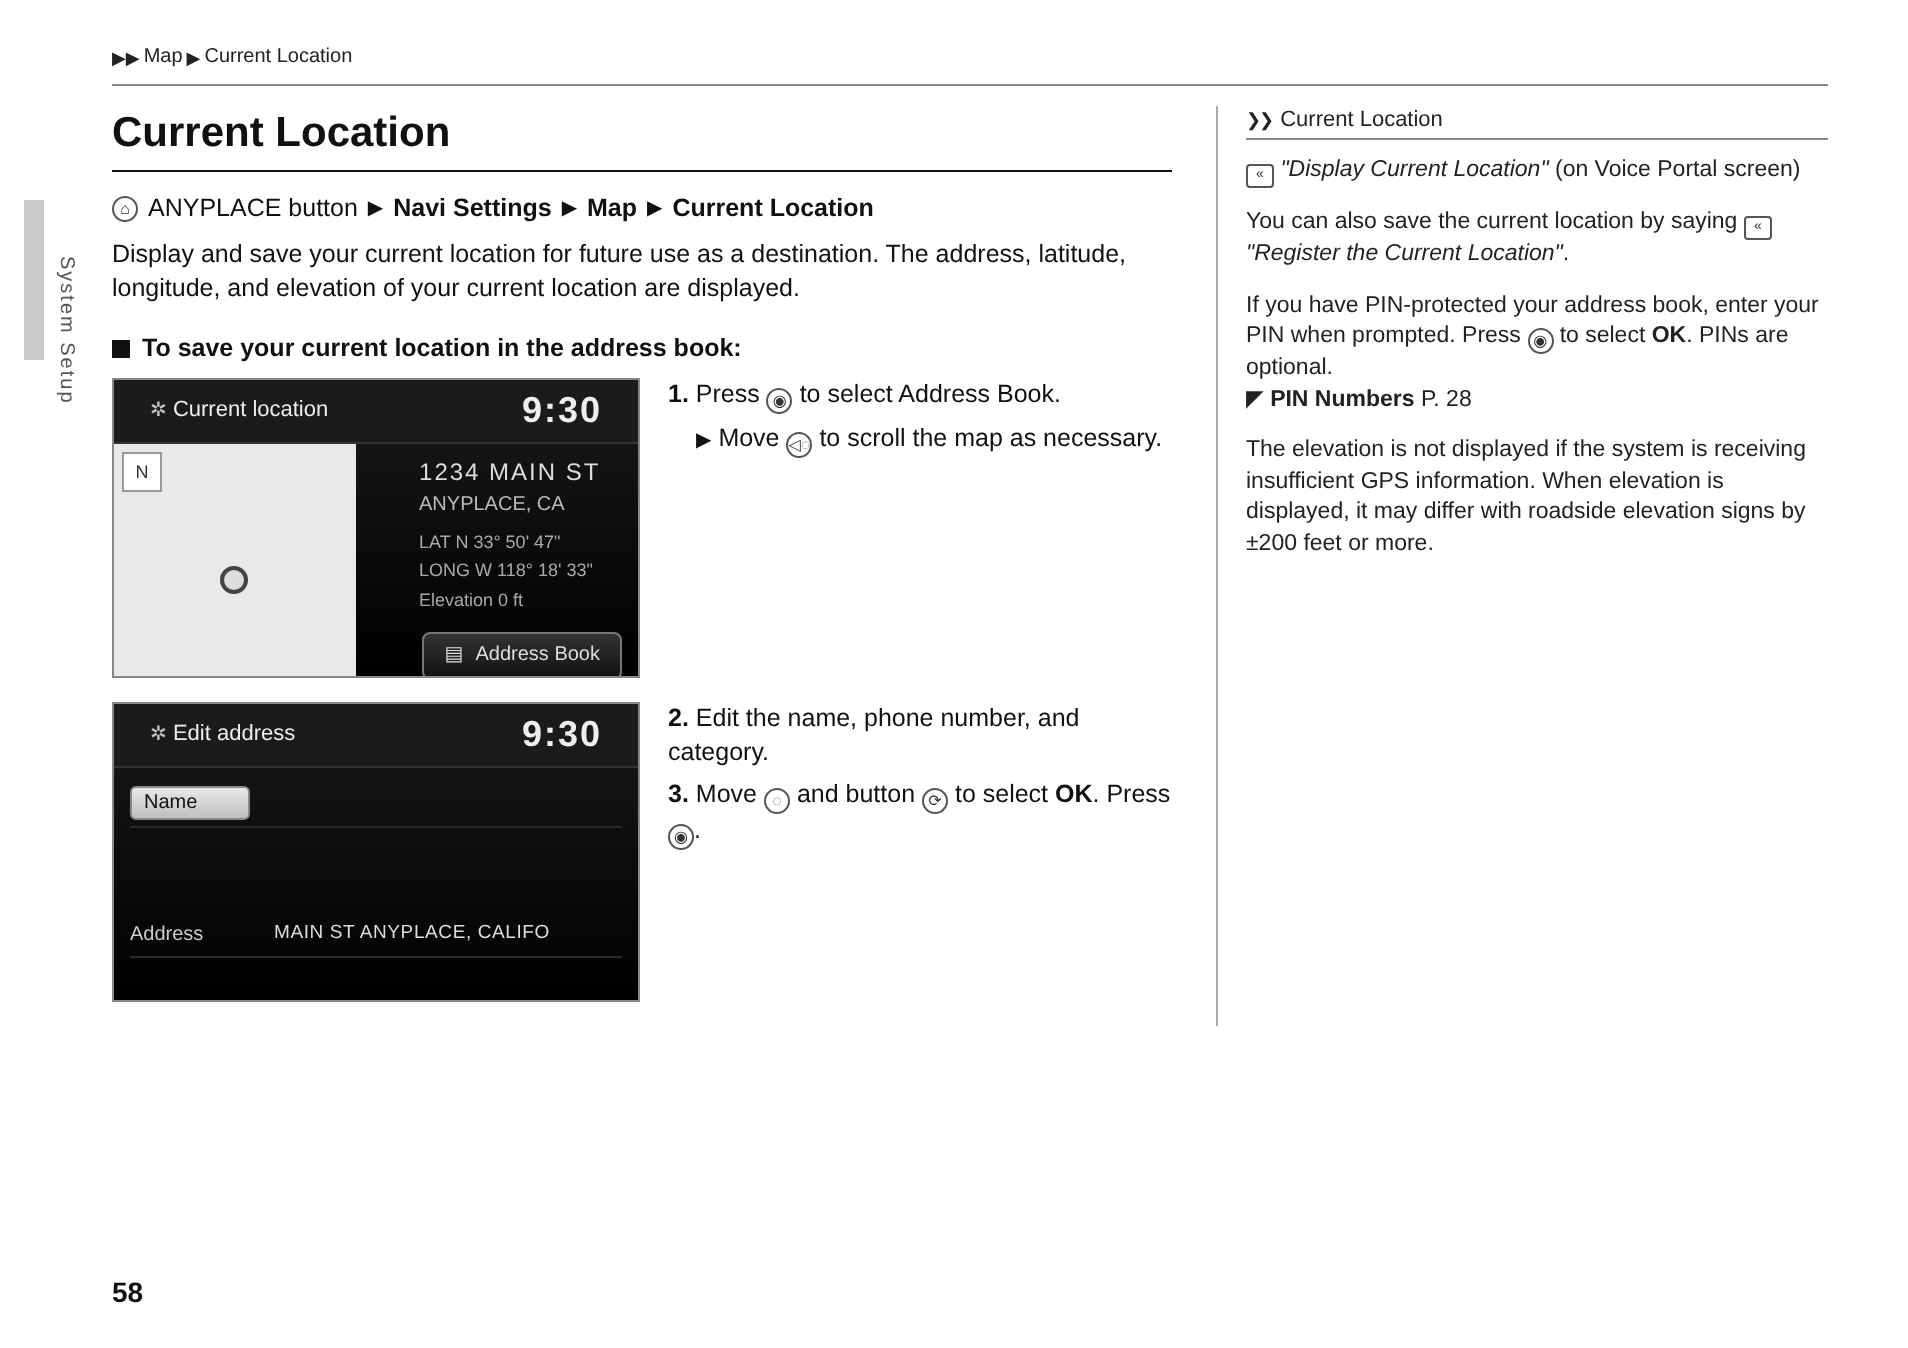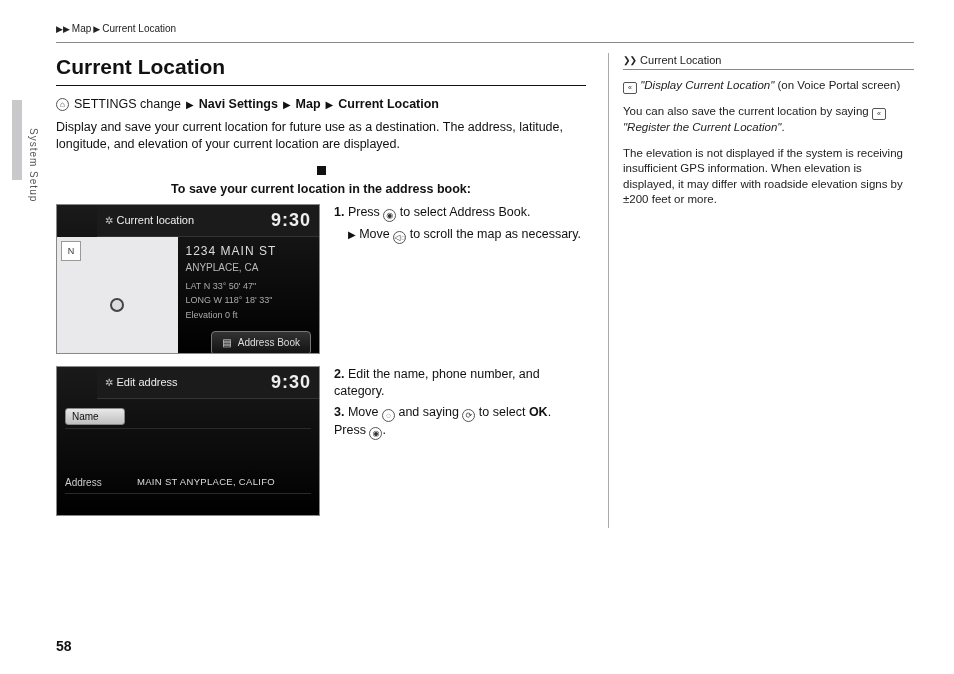--- a/index.html
+++ b/index.html
@@ -38,43 +38,42 @@
   .hr-top { border: none; border-top: 1px solid #888; margin-bottom: 10px; }
   .columns { display: flex; gap: 22px; }
   .left-col { flex: 0 0 530px; }
   .right-col { flex: 1; border-left: 1px solid #aaa; padding-left: 14px; font-size: 11.5px; color: #222; }
   h1 { font-size: 21px; font-weight: 700; margin-bottom: 4px; }
   .h1-rule { border: none; border-top: 1.5px solid #111; margin-bottom: 10px; }
   .nav-path { font-size: 12.5px; margin-bottom: 6px; display: flex; align-items: center; gap: 5px; flex-wrap: wrap; }
   .nav-path b { font-weight: 700; }
   .tri { font-size: 10px; }
   .intro { font-size: 12.5px; margin-bottom: 14px; }
-  .subhead { font-size: 12.5px; font-weight: 700; margin-bottom: 6px; display: flex; align-items: center; gap: 6px; flex-direction: column; }
+  .subhead { font-size: 12.5px; font-weight: 700; margin-bottom: 6px; display: flex; align-items: center; gap: 6px; }
   .sq { width: 9px; height: 9px; background: #111; display: inline-block; }
   .step-row { display: flex; gap: 14px; margin-bottom: 12px; align-items: flex-start; }
   .screen {
     width: 264px; height: 150px;
     background: linear-gradient(#1a1a1a,#000);
     border: 1px solid #888;
     color: #eee;
     font-size: 10px;
     position: relative;
     overflow: hidden;
   }
   .screen .title-bar {
     display: flex; justify-content: space-between; align-items: center;
-    padding: 3px 8px;
+    padding: 3px 18px;
     background: #1b1b1b;
     border-bottom: 1px solid #333;
     font-size: 11px;
-    margin-left: 40px;
   }
   .screen .title-bar .gear { font-size: 10px; opacity: .8; }
   .screen .clock { font-size: 18px; font-weight: 600; letter-spacing: 1px; }
-  .map-body { display: flex; height: calc(100% - 24px); }
+  .map-body { display: flex; height: calc(100% - 24px); gap: 24px; }
   .map-area {
     flex: 0 0 46%;
     background: #e9e9ec;
     position: relative;
   }
   .map-area::before {
     content: "N"; position: absolute; top: 4px; left: 4px;
     width: 18px; height: 18px; background: #fff; border: 1px solid #999;
     font-size: 9px; color: #333; text-align: center; line-height: 18px;
   }
@@ -163,21 +162,21 @@
 </div>
 <hr class="hr-top">
 
 <div class="columns">
   <div class="left-col">
     <h1>Current Location</h1>
     <hr class="h1-rule">
 
     <div class="nav-path">
       <span class="icon-inline">⌂</span>
-      <span>SETTINGS change</span>
+      <span>ANYPLACE button</span>
       <span class="tri">▶</span>
       <b>Navi Settings</b>
       <span class="tri">▶</span>
       <b>Map</b>
       <span class="tri">▶</span>
       <b>Current Location</b>
     </div>
 
     <p class="intro">Display and save your current location for future use as a destination. The address, latitude, longitude, and elevation of your current location are displayed.</p>
 
@@ -244,29 +243,32 @@
           </div>
           <div class="bottom-bar">
             <span>Delete</span>
             <span class="ok-pill">OK</span>
             <span style="width:40px"></span>
           </div>
         </div>
       </div>
       <div class="steps">
         <p><span class="num">2.</span> <span>Edit the name, phone number, and category.</span></p>
-        <p><span class="num">3.</span> <span>Move </span><span class="icon-inline">◌</span><span> and saying </span><span class="icon-inline">⟳</span><span> to select </span><b>OK</b><span>. Press </span><span class="icon-inline icon-press">◉</span><span>.</span></p>
+        <p><span class="num">3.</span> <span>Move </span><span class="icon-inline">◌</span><span> and button </span><span class="icon-inline">⟳</span><span> to select </span><b>OK</b><span>. Press </span><span class="icon-inline icon-press">◉</span><span>.</span></p>
       </div>
     </div>
   </div>
 
   <div class="right-col">
     <div class="r-head">
       <span class="r-chevs">❯❯</span>
       <span>Current Location</span>
     </div>
     <p><span class="voice-ic">«</span> <em class="cmd">"Display Current Location"</em><span> (on Voice Portal screen)</span></p>
     <p><span>You can also save the current location by saying </span><span class="voice-ic">«</span> <em class="cmd">"Register the Current Location"</em><span>.</span></p>
+    <p><span>If you have PIN-protected your address book, enter your PIN when prompted. Press </span><span class="icon-inline icon-press">◉</span><span> to select </span><b>OK</b><span>. PINs are optional.</span><br>
+      <span>◤</span> <b>PIN Numbers</b><span> P. 28</span>
+    </p>
     <p>The elevation is not displayed if the system is receiving insufficient GPS information. When elevation is displayed, it may differ with roadside elevation signs by ±200 feet or more.</p>
   </div>
 </div>
 
 <div class="pagenum">58</div>
 
 </body></html>

